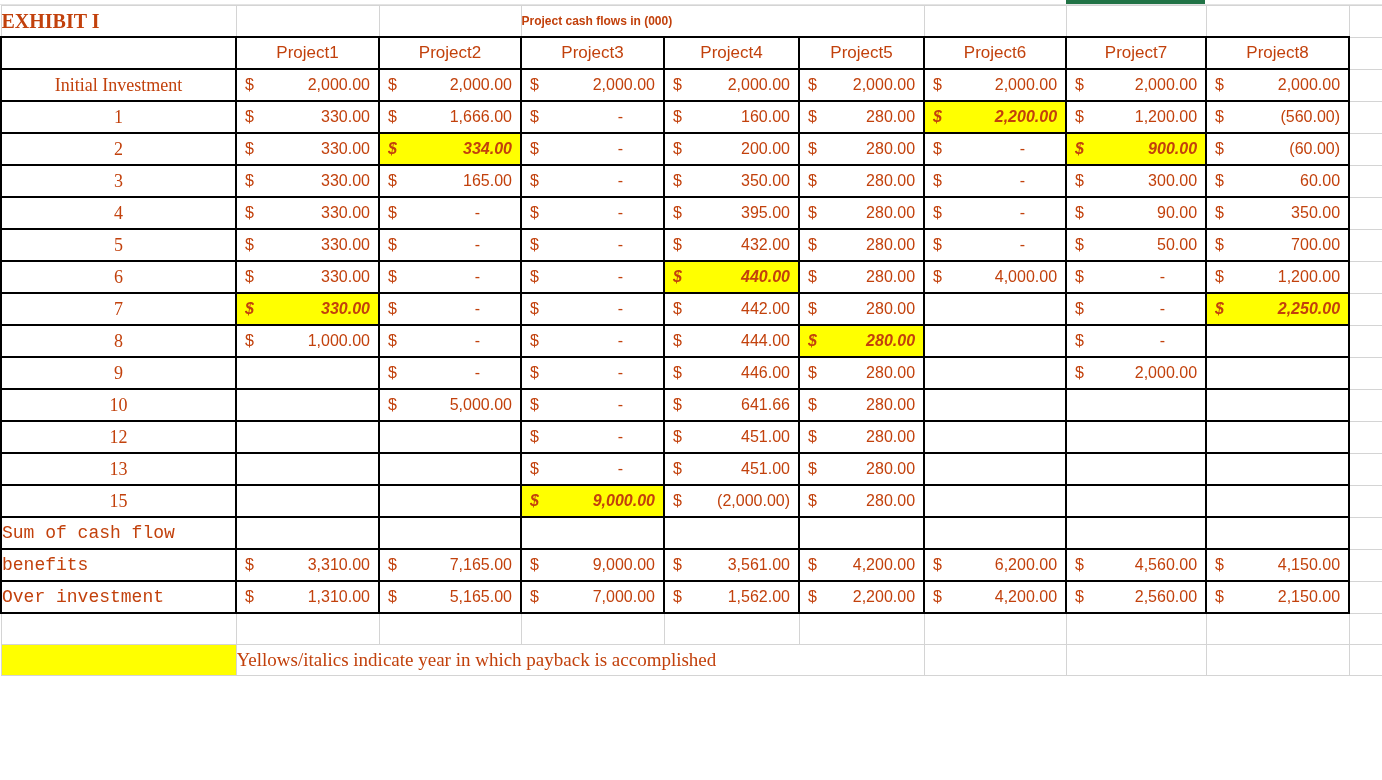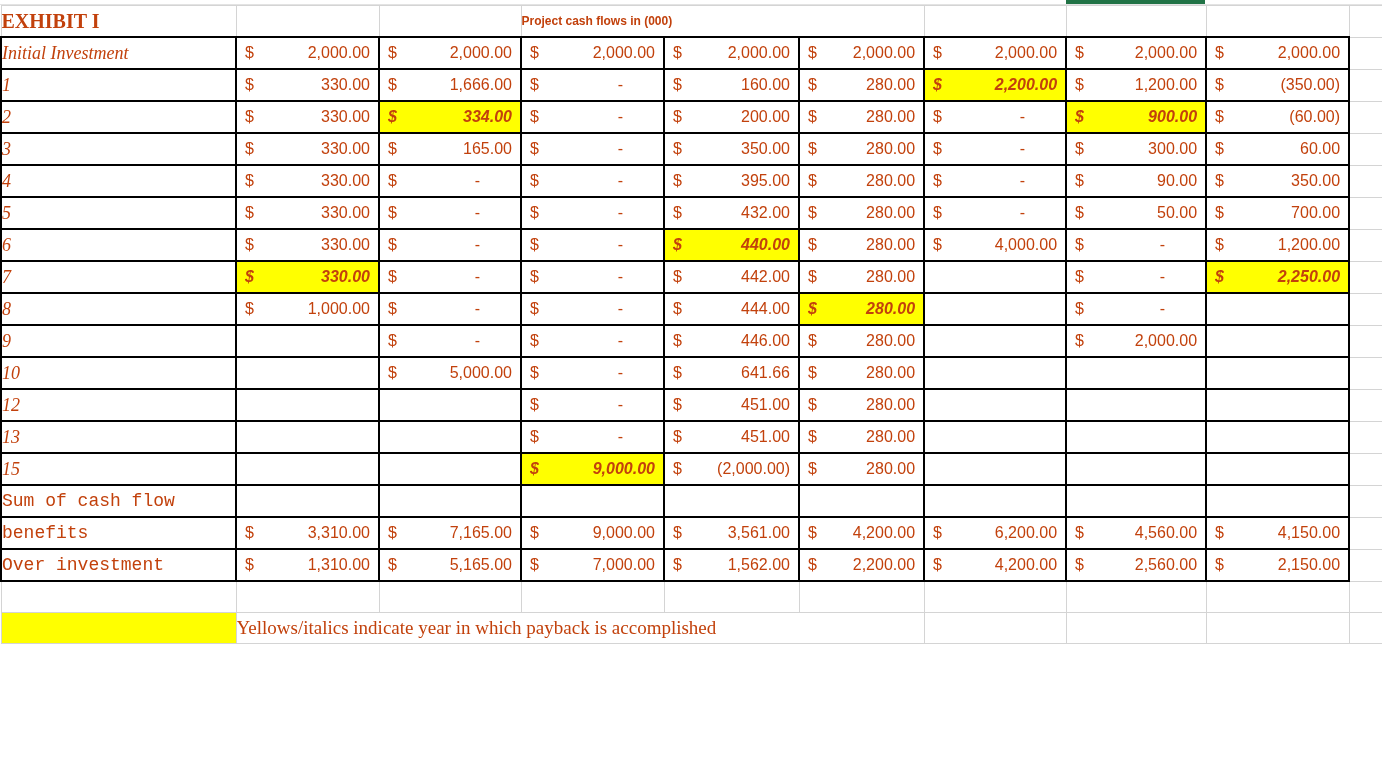--- a/index.html
+++ b/index.html
@@ -11,21 +11,21 @@
   .greenbar{position:absolute;left:1066px;top:0;width:139px;height:4px;background:#217346;}
   table.sheet{border-collapse:collapse;table-layout:fixed;width:1382px;}
   table.sheet td{
     padding:0;margin:0;overflow:hidden;white-space:nowrap;
     vertical-align:middle;height:30px;
   }
   tr.r{height:30px;}
   td.blk{border:2px solid #000;}
   td.gry{border:1px solid #d4d4d4;}
   td.serif{font-family:"Liberation Serif",serif;font-size:18px;}
-  td.center{text-align:left;font-style:italic;}
+  td.center{text-align:center;}
   td.lft{text-align:left;padding-left:4px;font-family:Liberation Mono, monospace;}
   td.hdr{font-size:17px;text-align:center;}
   td.exhibit{font-family:"Liberation Serif",serif;font-weight:bold;font-size:20px;padding-left:5px;}
   td.title{font-weight:bold;font-size:12px;padding-left:6px;}
   td.note{font-family:"Liberation Serif",serif;font-size:19px;padding-left:5px;}
   td.yswatch{background:#ffff00;}
   td.yellowcell{background:#ffff00;font-weight:bold;font-style:italic;}
   .acct{
     display:flex;justify-content:space-between;align-items:center;
     padding:0 8px;font-size:16px;line-height:26px;
@@ -57,20 +57,32 @@
           <td class="gry exhibit">EXHIBIT I</td>
           <td class="gry"></td>
           <td class="gry"></td>
           <td class="gry title" colspan="3">Project cash flows in (000)</td>
           <td class="gry"></td>
           <td class="gry"></td>
           <td class="gry"></td>
           <td class="gry"></td>
         </tr>
         <tr class="r">
+          <td class="blk"></td>
+          <td class="blk hdr">Project1</td>
+          <td class="blk hdr">Project2</td>
+          <td class="blk hdr">Project3</td>
+          <td class="blk hdr">Project4</td>
+          <td class="blk hdr">Project5</td>
+          <td class="blk hdr">Project6</td>
+          <td class="blk hdr">Project7</td>
+          <td class="blk hdr">Project8</td>
+          <td class="gry"></td>
+        </tr>
+        <tr class="r">
           <td class="blk serif center">Initial Investment</td>
           <td class="blk">
             <div class="acct">
               <span>$</span>
               <span class="num">2,000.00</span>
             </div>
           </td>
           <td class="blk">
             <div class="acct">
               <span>$</span>
@@ -155,21 +167,21 @@
           </td>
           <td class="blk">
             <div class="acct">
               <span>$</span>
               <span class="num">1,200.00</span>
             </div>
           </td>
           <td class="blk">
             <div class="acct">
               <span>$</span>
-              <span class="num">(350.00)</span>
+              <span class="num">(560.00)</span>
             </div>
           </td>
           <td class="gry"></td>
         </tr>
         <tr class="r">
           <td class="blk serif center">2</td>
           <td class="blk">
             <div class="acct">
               <span>$</span>
               <span class="num">330.00</span>

